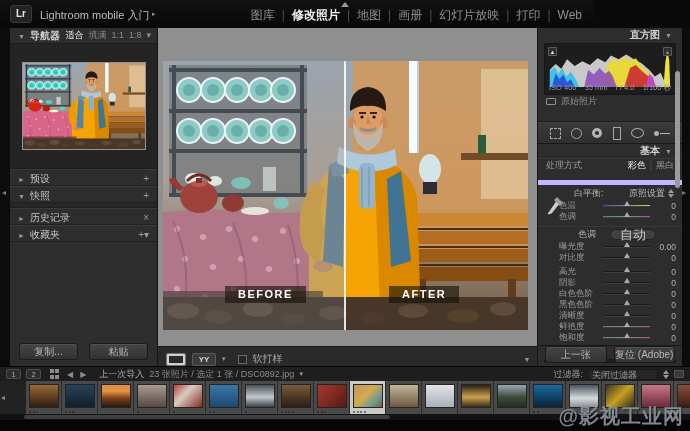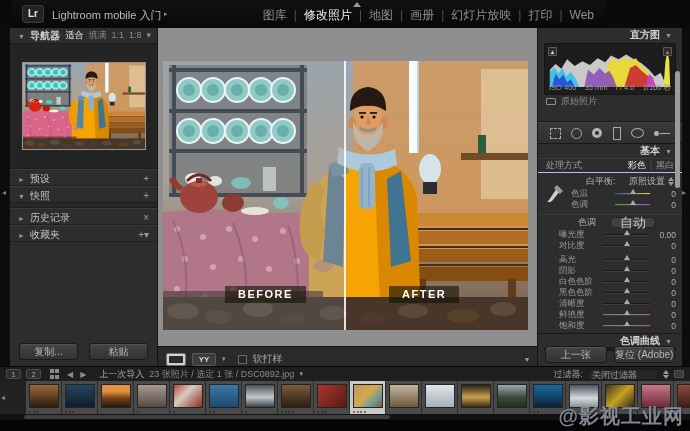--- a/index.html
+++ b/index.html
@@ -1,30 +1,30 @@
 <!DOCTYPE html>
 <html><head>
 <meta charset="utf-8">
 <style>
   * { margin:0; padding:0; box-sizing:border-box; }
   html,body { background:#000; }
   #app { position:relative; width:690px; height:431px; background:#0a0a0a; overflow:hidden;
          font-family:"Liberation Sans","DejaVu Sans",sans-serif; color:#b0b0b0; }
 
   
-  #topbar { position:absolute; left:12px; top:0; width:594px; height:28px; background:linear-gradient(#111,#080808);padding-left:36px; }
+  #topbar { position:absolute; left:0; top:0; width:594px; height:28px; background:linear-gradient(#111,#080808);padding-left:36px; }
   #lr-logo { position:absolute; left:10px; top:5px; width:22px; height:18px; background:#232323; border:1px solid #3a3a3a;
              border-radius:3px; color:#e2e2e2; font-size:10px; font-weight:bold; text-align:center; line-height:16px; }
   #identity { position:absolute; left:40px; top:8px; font-size:11px; color:#bcbcbc; }
   #identity-arrow { position:absolute; left:152px; top:10px; font-size:7px; color:#8a8a8a; }
   #top-collapse { position:absolute; left:341px; top:2px; width:0; height:0;
                   border-left:4px solid transparent; border-right:4px solid transparent; border-bottom:5px solid #999; }
   #modules { position:absolute; right:12px; top:7px; font-size:12px; color:#8f8f8f; white-space:nowrap; }
   #modules .module { cursor:pointer; }
-  #modules .module.active { color:#f2f2f2; font-weight:normal; }
+  #modules .module.active { color:#f2f2f2; font-weight:bold; }
   #modules .module-sep { color:#4f4f4f; margin:0 7px; }
 
   
   .edge-strip { position:absolute; top:28px; width:10px; height:338px; background:#0c0c0c; }
   #edge-left { left:0; } #edge-right { left:680px; }
   .edge-arrow { position:absolute; top:160px; left:2px; font-size:8px; color:#7d7d7d; }
 
   
   #left-panel { position:absolute; left:10px; top:28px; width:148px; height:338px; background:#2d2d2d; border-right:1px solid #151515; }
   .panel-hdr { height:15px; line-height:15px; padding:0 8px; font-size:10px; color:#d2d2d2; font-weight:bold; position:relative; }
@@ -92,21 +92,21 @@
   .ts-grad { width:8px; height:13px; border:1px solid #a8a8a8; }
   .ts-rad  { width:13px; height:10px; border:1.5px solid #a8a8a8; border-radius:50%; }
   .ts-brush{ width:16px; height:5px; position:relative; }
   .ts-brush::before { content:""; position:absolute; left:0; top:0; width:5px; height:5px; background:#b0b0b0; border-radius:50%; }
   .ts-brush::after  { content:""; position:absolute; left:6px; top:2px; width:10px; height:1.5px; background:#b0b0b0; }
   .rp-row { display:flex; align-items:center; padding:0 8px; color:#9c9c9c; }
   #treat-row { height:14px; border-top:1px solid #3a3a3a; }
   #treat-right { margin-left:auto; }
   #treat-color { color:#e8e8e8; }
   #treat-sep { color:#555; margin:0 4px; }
-  #wb-block { position:relative; padding:2px 0 2px 12px; border-top:1px solid #c4b5fd; }
+  #wb-block { position:relative; padding:2px 0 2px 0; border-top:5px solid #c4b5fd;margin-top:8px; }
   #wb-dropper { position:absolute; left:8px; top:6px; width:18px; height:24px; }
   #wb-row { height:13px; display:flex; align-items:center; padding:0 8px 0 36px; }
   #wb-value { margin-left:auto; color:#b8b8b8; display:flex; align-items:center; gap:3px; }
   .updown { display:inline-flex; flex-direction:column; gap:1px; }
   .updown i { width:0; height:0; border-left:3px solid transparent; border-right:3px solid transparent; }
   .updown .u { border-bottom:4px solid #9a9a9a; }
   .updown .d { border-top:4px solid #9a9a9a; }
   .srow { height:11px; display:flex; align-items:center; padding:0 6px 0 21px; }
   .srow .slabel { width:40px; font-size:8.5px; color:#9a9a9a; white-space:nowrap; overflow:hidden; }
   .strack { flex:1; height:2px; background:#1a1a1a; border-bottom:1px solid #3d3d3d; position:relative; margin:0 4px; }

